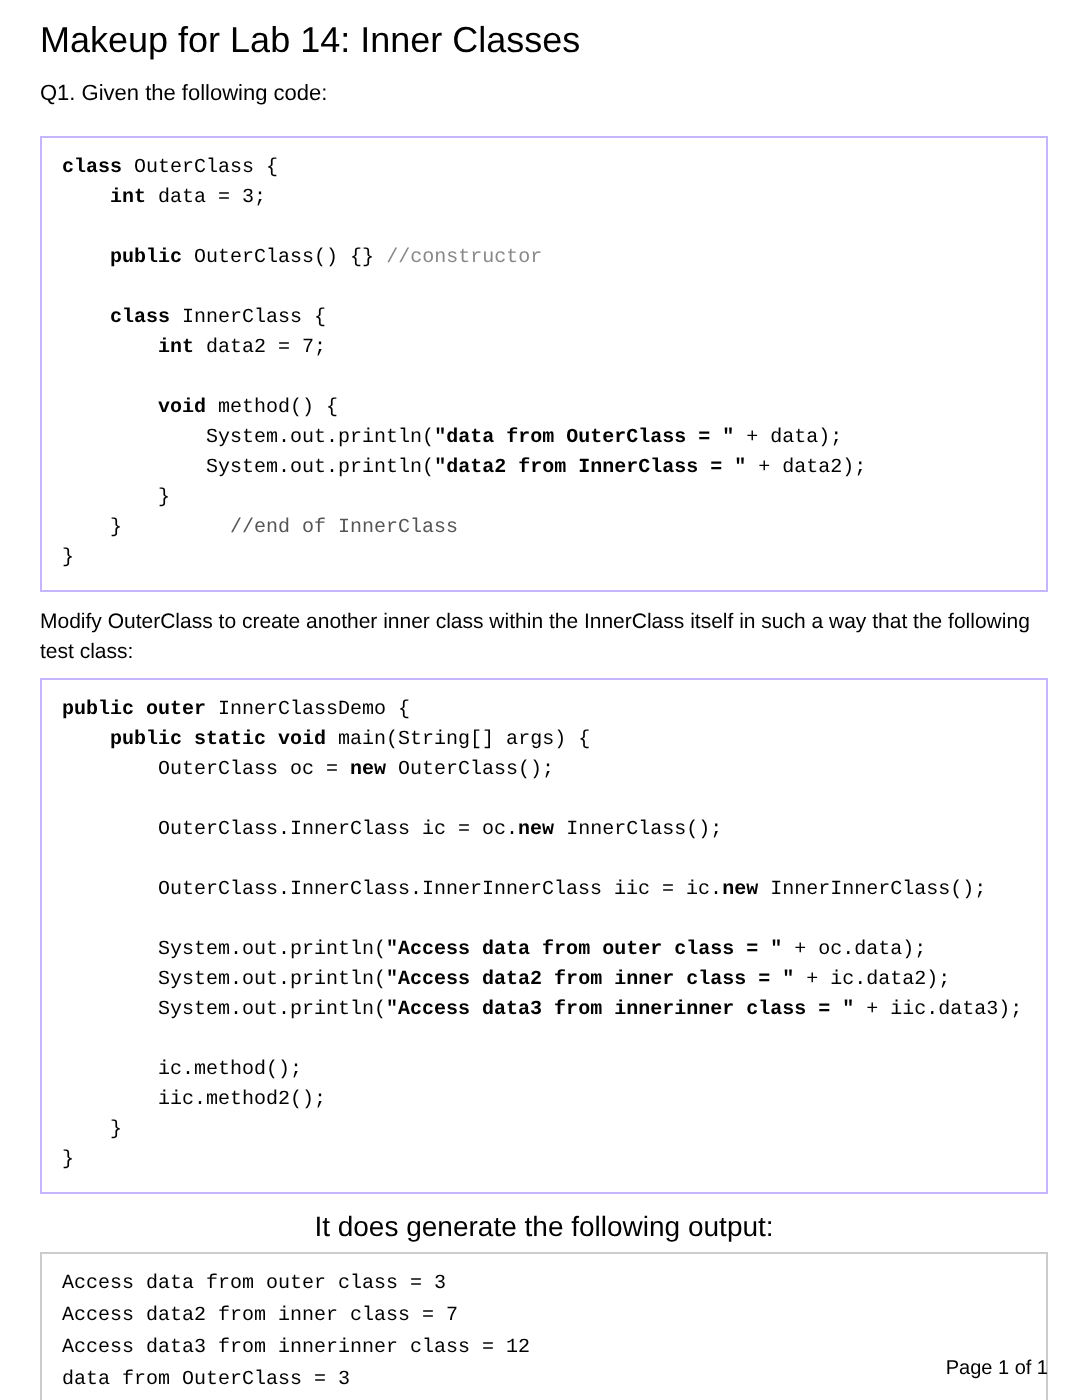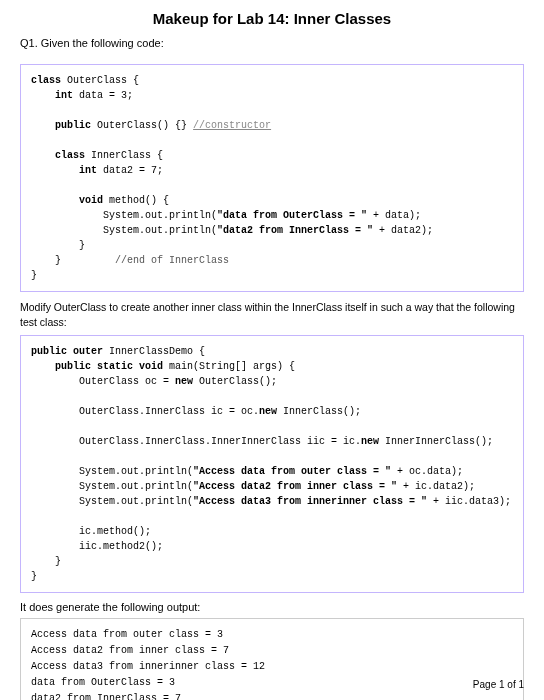--- a/index.html
+++ b/index.html
@@ -12,23 +12,23 @@
       width: 544px;
       min-height: 700px;
       background: #fff;
       font-family: Arial, sans-serif;
       font-size: 11px;
       color: #000;
       padding: 10px 20px;
     }
 
     h1 {
-      text-align: center;
-      font-size: 15px;
-      font-weight: bold;
+      text-align: left;
+      font-size: 18px;
+      font-weight: normal;
       margin-bottom: 10px;
     }
 
     .question-label {
       font-size: 11px;
       margin-bottom: 15px;
     }
 
     .code-block {
       border: 1px solid #c4b5fd;
@@ -41,21 +41,20 @@
       white-space: pre;
       overflow-x: auto;
     }
 
     .code-block .kw {
       font-weight: bold;
     }
 
     .code-block .comment {
       color: #888;
-      text-decoration: underline;
     }
 
     .code-block .end-comment {
       color: #555;
       font-style: normal;
       margin-left: 48px;
     }
 
     .modify-text {
       font-size: 10.5px;
@@ -68,22 +67,23 @@
       background: #fff;
       padding: 8px 10px;
       font-family: 'Courier New', Courier, monospace;
       font-size: 10px;
       line-height: 1.6;
       margin-bottom: 10px;
       white-space: pre;
     }
 
     .generates-text {
-      font-size: 11px;
+      font-size: 14px;
       margin-bottom: 5px;
+      text-align: center;
     }
 
     .page-footer {
       position: absolute;
       bottom: 10px;
       right: 20px;
       font-size: 10px;
       padding-left: 28px;
     }
 

